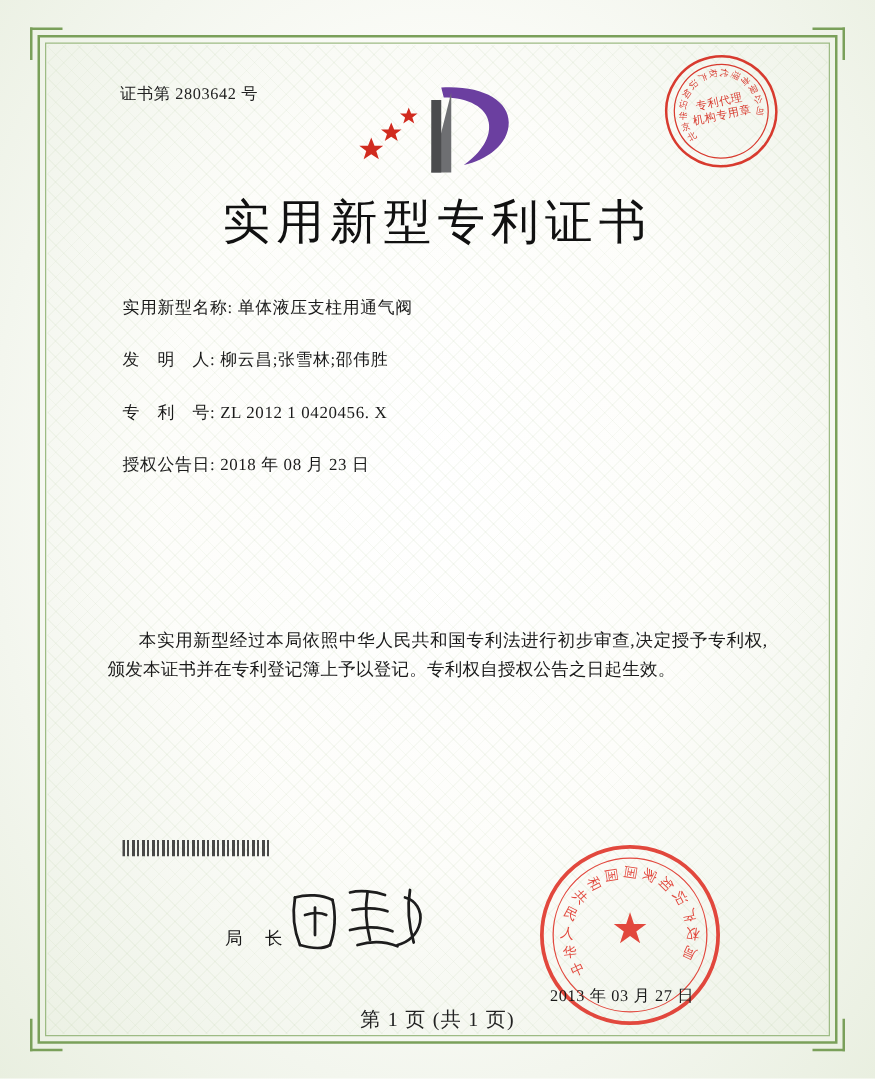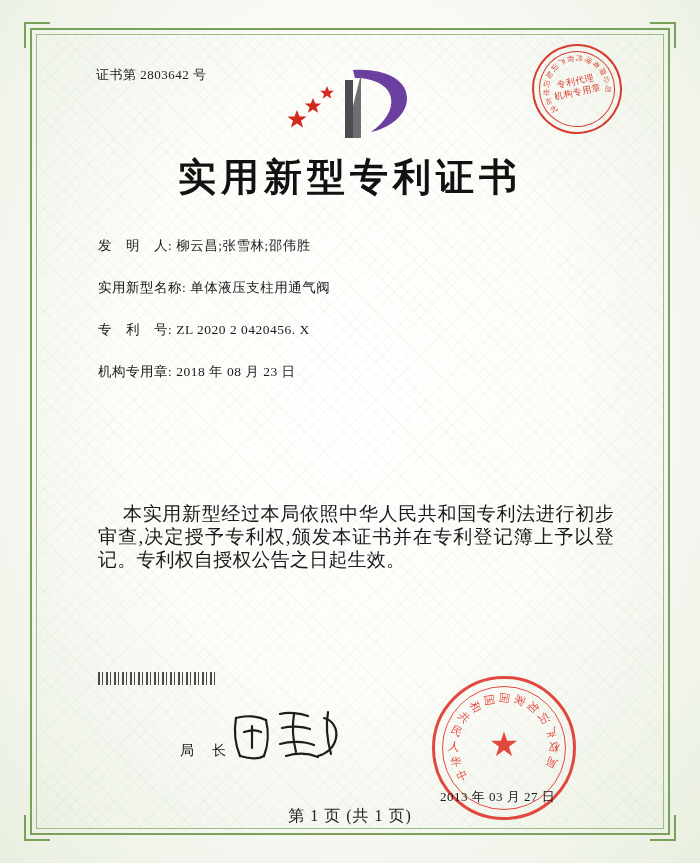--- a/index.html
+++ b/index.html
@@ -129,21 +129,21 @@
     height: 78px;
   }
 
   .doc-title {
     position: absolute;
     left: 0;
     right: 0;
     top: 152px;
     text-align: center;
     font-size: 38px;
-    font-weight: bold;
+    font-weight: normal;
     letter-spacing: 5px;
     color: #111;
     font-family: "DejaVu Serif", "Liberation Serif", serif;
   }
 
   .fields {
     position: absolute;
     left: 98px;
     top: 236px;
     right: 90px;
@@ -158,24 +158,24 @@
   }
   .field-label {
     display: inline-block;
   }
   .field-value {
     display: inline-block;
   }
 
   .body-text {
     position: absolute;
-    left: 98px;
+    left: 86px;
     right: 86px;
     top: 502px;
-    font-size: 19px;
+    font-size: 14px;
     line-height: 23px;
     text-align: justify;
     color: #1a1a1a;
     letter-spacing: 0.2px;
   }
   .body-text p {
     margin: 0 0 2px 0;
     text-indent: 25px;
   }
 
@@ -320,33 +320,33 @@
         <polygon points="38,34 40.3,39.6 46.2,39.6 41.4,43.2 43.2,48.8 38,45.4 32.8,48.8 34.6,43.2 29.8,39.6 35.7,39.6"></polygon>
         <polygon points="52,22 53.9,26.8 59,26.8 54.9,29.9 56.4,34.7 52,31.8 47.6,34.7 49.1,29.9 45,26.8 50.1,26.8"></polygon>
       </g>
     </svg>
   </div>
 
   <div class="doc-title">实用新型专利证书</div>
 
   <div class="fields">
     <div class="field-row">
+      <span class="field-label">实用新型名称:</span>
+      <span class="field-value">单体液压支柱用通气阀</span>
+    </div>
+    <div class="field-row">
       <span class="field-label">发　明　人:</span>
       <span class="field-value">柳云昌;张雪林;邵伟胜</span>
     </div>
     <div class="field-row">
-      <span class="field-label">实用新型名称:</span>
-      <span class="field-value">单体液压支柱用通气阀</span>
+      <span class="field-label">专　利　号:</span>
+      <span class="field-value">ZL 2012 1 0420456. X</span>
     </div>
     <div class="field-row">
-      <span class="field-label">专　利　号:</span>
-      <span class="field-value">ZL 2020 2 0420456. X</span>
-    </div>
-    <div class="field-row">
-      <span class="field-label">机构专用章:</span>
+      <span class="field-label">授权公告日:</span>
       <span class="field-value">2018 年 08 月 23 日</span>
     </div>
   </div>
 
   <div class="body-text">
     <p>本实用新型经过本局依照中华人民共和国专利法进行初步审查,决定授予专利权,颁发本证书并在专利登记簿上予以登记。专利权自授权公告之日起生效。</p>
   </div>
 
   <div class="barcode"></div>
 

